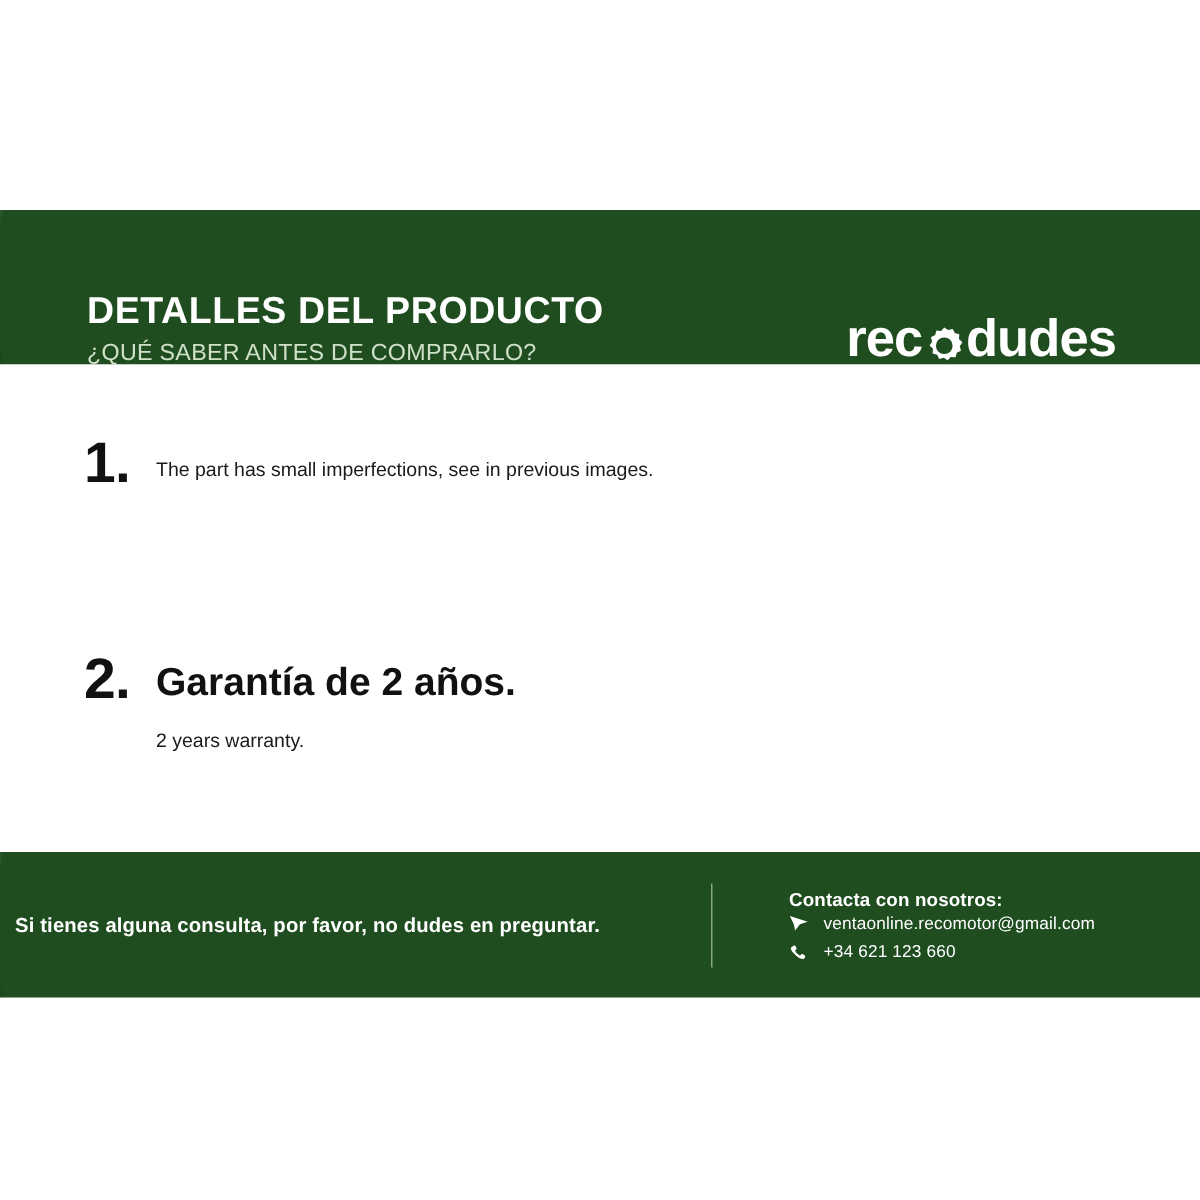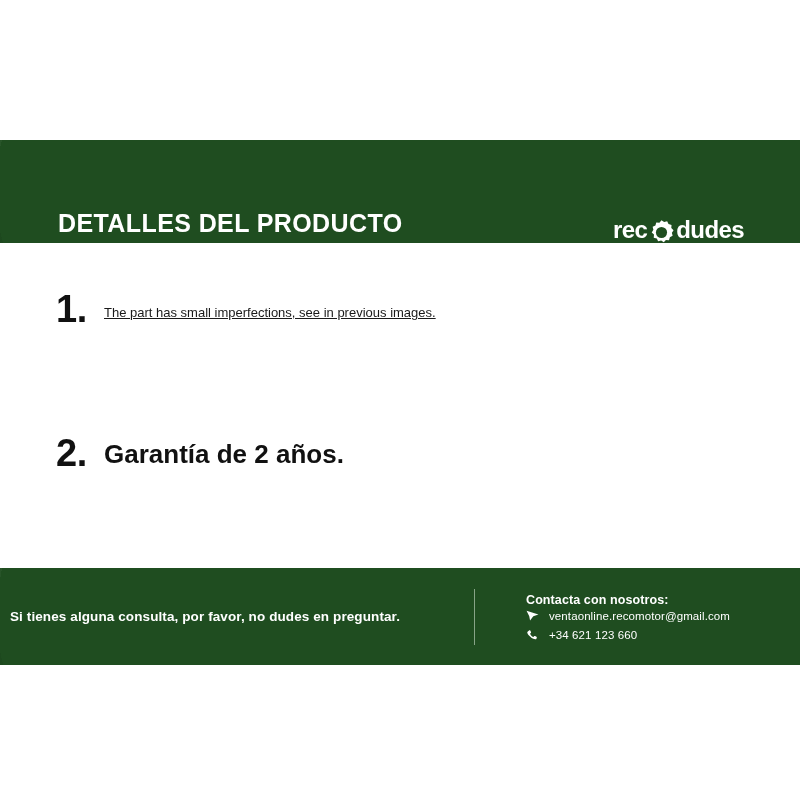--- a/index.html
+++ b/index.html
@@ -58,21 +58,21 @@
     letter-spacing: 0.2px;
     line-height: 1;
     margin: 0;
     white-space: nowrap;
   }
 
   .brand {
     display: flex;
     align-items: center;
     color: #ffffff;
-    font-size: 24px;
+    font-size: 35px;
     font-weight: bold;
     letter-spacing: -0.6px;
     line-height: 1;
     white-space: nowrap;
   }
 
   .brand .brand-pre,
   .brand .brand-post {
     display: inline-block;
   }
@@ -130,21 +130,20 @@
   .item-main b {
     font-weight: bold;
   }
 
   .item-sub {
     color: #1a1a1a;
     font-size: 13px;
     line-height: 1.3;
     margin-top: 13px;
     font-weight: normal;
-    text-decoration: underline;
   }
 
   
   .footer {
     position: absolute;
     left: 0;
     top: 568px;
     width: 800px;
     height: 97px;
     background: #1f4d20;
@@ -214,20 +213,21 @@
   .white-fill { fill: #ffffff; }
 </style>
 </head>
 <body>
 
 <div class="page">
 
   <div class="header">
     <div class="header-texts">
       <div class="header-title">DETALLES DEL PRODUCTO</div>
+      <div class="header-subtitle">¿QUÉ SABER ANTES DE COMPRARLO?</div>
     </div>
 
     <div class="brand">
       <span class="brand-pre">rec</span>
       <span class="brand-gear">
         <svg viewBox="0 0 32 32" width="27" height="27" aria-hidden="true">
           <g class="white-fill">
             <path d="M16 1.6l3.1 2.0 3.6-0.9 1.6 3.3 3.6 1.0-0.3 3.7 2.7 2.5-2.0 3.1 0.9 3.6-3.3 1.6-1.0 3.6-3.7-0.3-2.5 2.7-3.1-2.0-3.6 0.9-1.6-3.3-3.6-1.0 0.3-3.7-2.7-2.5 2.0-3.1-0.9-3.6 3.3-1.6 1.0-3.6 3.7 0.3z"></path>
           </g>
           <circle cx="16" cy="16" r="6.6" fill="#1f4d20"></circle>
@@ -243,20 +243,21 @@
       <div class="item-num">1.</div>
       <div class="item-body">
         <div class="item-sub">The part has small imperfections, see in previous images.</div>
       </div>
     </div>
 
     <div class="item item-2">
       <div class="item-num">2.</div>
       <div class="item-body">
         <div class="item-main"><b>Garantía de 2 años.</b><span></span></div>
+        <div class="item-sub">2 years warranty.</div>
       </div>
     </div>
 
   </div>
 
   <div class="footer">
     <div class="footer-left">
       <span class="footer-question">Si tienes alguna consulta, por favor, no dudes en preguntar.</span>
     </div>
 

